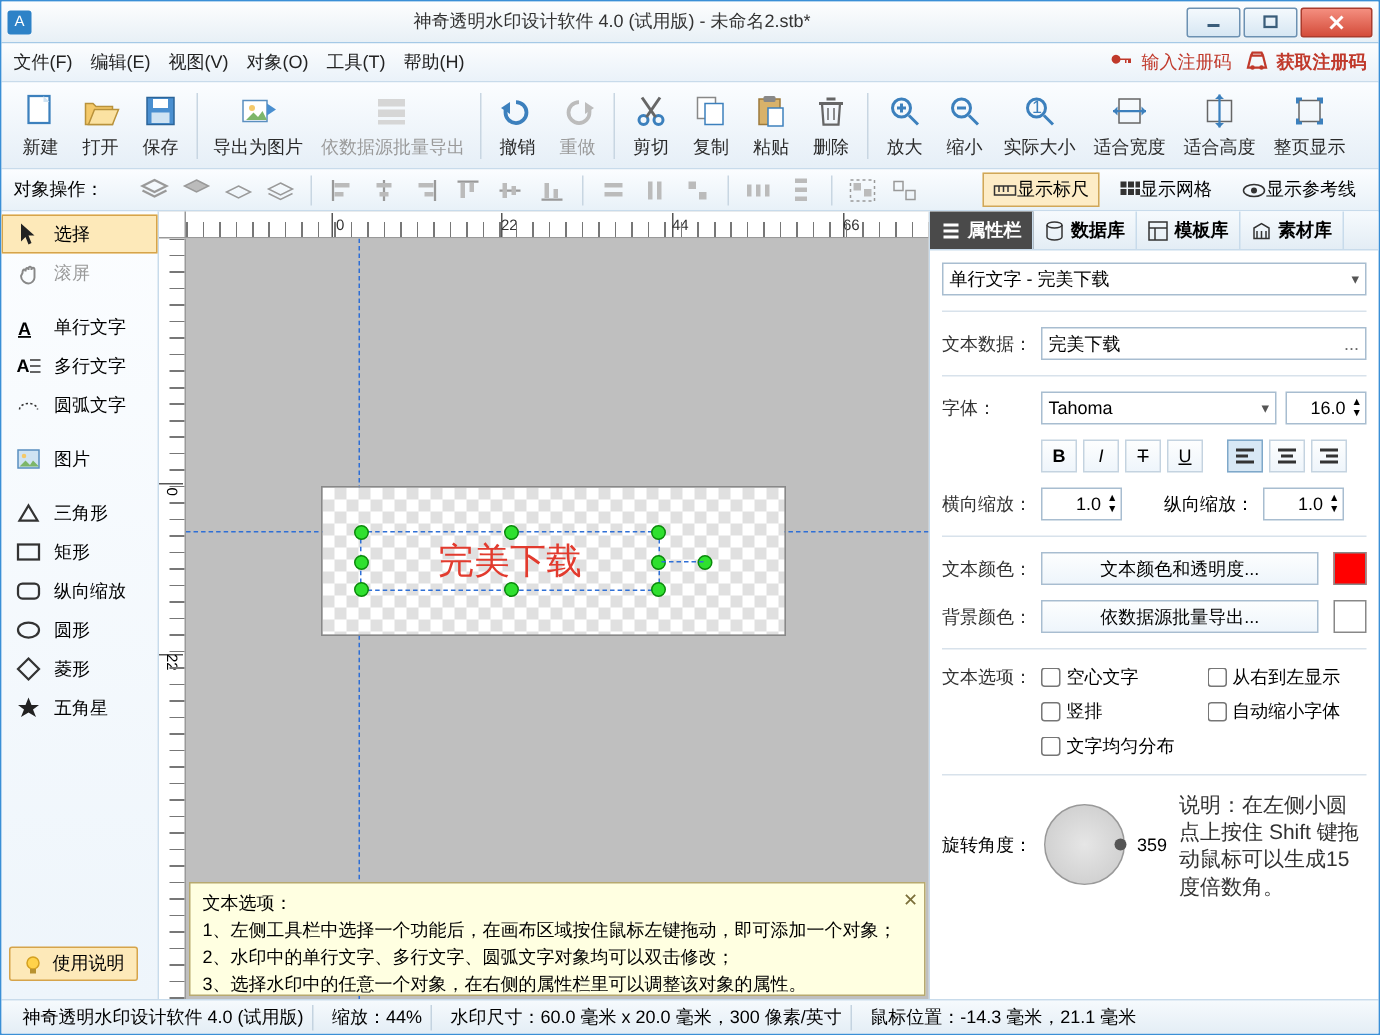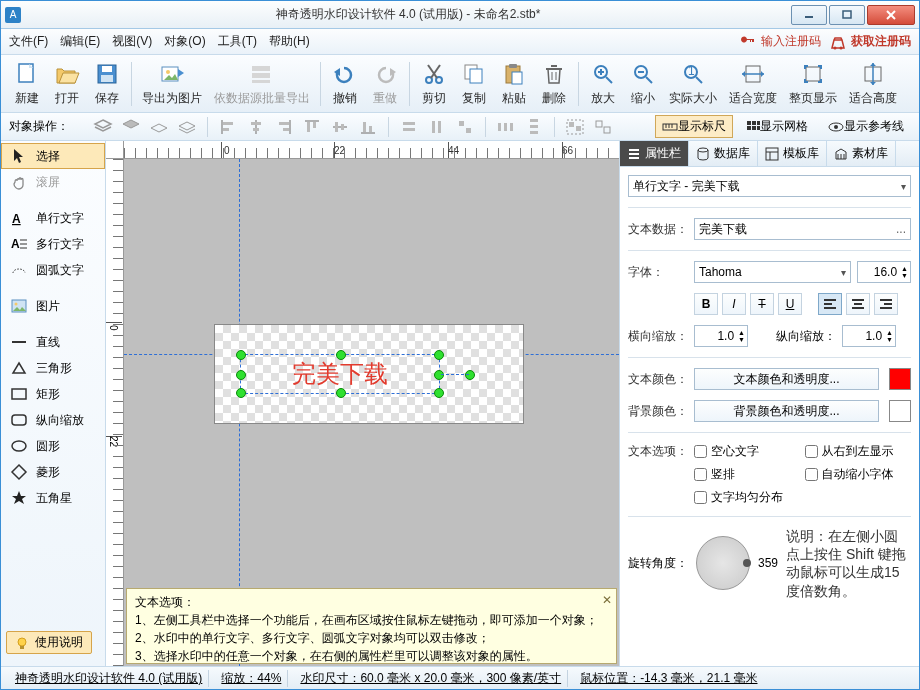--- a/index.html
+++ b/index.html
@@ -9,21 +9,21 @@
 .titlebar .title{flex:1;color:#333;text-align:center;}
 .winbtns{display:flex;gap:0;}
 .winbtn{width:36px;height:20px;border:1px solid #6c91b2;background:linear-gradient(#f4f9fd,#d7e7f3);display:flex;align-items:center;justify-content:center;border-radius:2px;margin-left:2px;}
 .winbtn.close{background:linear-gradient(#f48e7f,#d44c3a);border-color:#aa3b2c;color:#fff;width:48px;}
 .winbtn svg{width:12px;height:10px;}
 .menubar{height:26px;background:linear-gradient(#fcfdfe,#eaf2f9);display:flex;align-items:center;padding:0 8px;border-bottom:1px solid #c8dbeb;}
 .menubar .mi{margin-right:12px;color:#222;}
 .menubar .spacer{flex:1;}
 .menubar .reg{display:flex;color:#c0392b;font-weight:normal;margin-right:10px;}
 .menubar .reg svg,.menubar .reg2 svg{margin-right:4px;}
-.menubar .reg2{display:flex;align-items:flex-end;color:#c0392b;font-weight:bold;}
+.menubar .reg2{display:flex;align-items:flex-start;color:#c0392b;font-weight:bold;}
 .toolbar{height:58px;background:linear-gradient(#fbfdff,#e6eff7);display:flex;align-items:center;padding:2px 6px;border-bottom:1px solid #c8dbeb;}
 .tbtn{display:flex;flex-direction:column;align-items:center;justify-content:center;padding:2px 6px;min-width:40px;height:52px;color:#2a2a2a;}
 .tbtn.dis{color:#9a9a9a;}
 .tbtn .ic{height:28px;display:flex;align-items:center;justify-content:center;}
 .tbtn .lb{font-size:12px;margin-top:2px;white-space:nowrap;}
 .tsep{width:1px;height:44px;background:#c8d6e2;margin:0 4px;}
 .opbar{height:28px;background:linear-gradient(#fbfdff,#e8f1f8);display:flex;align-items:center;padding:0 8px;border-bottom:1px solid #c8dbeb;gap:4px;}
 .opbar .lbl{margin-right:18px;}
 .opbtn{width:24px;height:22px;display:flex;align-items:center;justify-content:center;color:#9a9a9a;}
 .opright{margin-left:auto;display:flex;align-items:center;gap:6px;}
@@ -51,42 +51,42 @@
 .guides-h{position:absolute;left:0;right:0;border-top:1px dashed #2e6fd6;}
 .guides-v{position:absolute;top:0;bottom:0;border-left:1px dashed #2e6fd6;}
 .artboard{position:absolute;left:90px;top:165px;width:310px;height:100px;background:repeating-conic-gradient(#e0e0e0 0 25%,#fff 0 50%) 0 0/16px 16px;border:1px solid #888;}
 .seltext{position:absolute;left:116px;top:195px;width:200px;height:40px;border:1px dashed #2e6fd6;display:flex;align-items:center;justify-content:center;}
 .seltext span{color:#e23b2e;font-size:24px;font-family:SimSun,serif;}
 .handle{position:absolute;width:10px;height:10px;background:#2fe02f;border:1px solid #0a8a0a;border-radius:50%;}
 .rot{width:10px;height:10px;background:#2fe02f;border:1px solid #0a8a0a;border-radius:50%;position:absolute;}
 .helpbox{position:absolute;left:2px;right:2px;bottom:2px;height:76px;background:#ffffe1;border:1px solid #b7a96f;padding:4px 8px;font-size:12px;line-height:1.5;}
 .helpbox .close{position:absolute;right:4px;top:2px;color:#7b6f3a;}
 .rightpanel{width:300px;background:#fff;border-left:1px solid #c8dbeb;display:flex;flex-direction:column;}
-.rtabs{height:26px;display:flex;background:linear-gradient(#f6fafd,#e3edf5);border-bottom:1px solid #c8dbeb;}
+.rtabs{height:26px;display:flex;background:linear-gradient(#f6fafd,#e3edf5);border-bottom:1px solid #c8dbeb;font-weight:bold;}
 .rtab{display:flex;align-items:center;padding:0 7px;gap:4px;border-right:1px solid #c8dbeb;}
 .rtab.active{background:#4a4a4a;color:#fff;}
 .rcontent{flex:1;padding:8px;overflow:hidden;}
 .rrow{display:flex;align-items:center;margin-bottom:10px;gap:6px;}
 .rrow .lab{width:60px;color:#333;}
 .rcombo{flex:1;height:22px;border:1px solid #a8bdd0;background:#fff;padding:0 4px;display:flex;align-items:center;justify-content:space-between;}
 .rcombo .arr{color:#555;font-size:10px;}
 .rinput{flex:1;height:22px;border:1px solid #a8bdd0;padding:0 4px;display:flex;align-items:center;justify-content:space-between;}
 .hr{height:1px;background:#d8e2eb;margin:6px 0 10px;}
 .fontbtns{display:flex;gap:4px;margin-left:66px;margin-bottom:10px;}
 .fbtn{width:24px;height:22px;border:1px solid #c4d3e0;display:flex;align-items:center;justify-content:center;background:linear-gradient(#fdfefe,#eef5fb);}
 .fbtn.active{background:#d8e8f5;border-color:#7fa8c9;}
 .spin{width:54px;height:22px;border:1px solid #a8bdd0;display:flex;align-items:center;justify-content:flex-end;padding:0 2px;gap:4px;}
 .spin .ar{display:flex;flex-direction:column;font-size:7px;line-height:7px;}
 .swatch{width:22px;height:22px;border:1px solid #888;margin-left:4px;}
 .chk{display:flex;align-items:center;gap:4px;}
 .chk input{width:13px;height:13px;}
 .rotwrap{display:flex;align-items:center;gap:8px;margin-top:6px;}
 .dial{width:54px;height:54px;border-radius:50%;background:radial-gradient(#e6e6e6,#c9c9c9);border:1px solid #999;position:relative;}
 .dial .knob{position:absolute;width:8px;height:8px;border-radius:50%;background:#555;right:-2px;top:22px;}
-.statusbar{height:24px;background:linear-gradient(#f6fafd,#e3edf5);border-top:1px solid #c8dbeb;display:flex;align-items:center;padding:0 8px;gap:6px;text-decoration:underline;}
+.statusbar{height:24px;background:linear-gradient(#f6fafd,#e3edf5);border-top:1px solid #c8dbeb;display:flex;align-items:center;padding:0 8px;gap:6px;}
 .statusbar .seg{padding:0 6px;border-right:1px solid #c4d3e0;}
 svg{overflow:visible;}
 </style>
 </head>
 <body>
 
 <div class="titlebar">
   <div class="ico">A</div>
   <div class="title">神奇透明水印设计软件 4.0 (试用版) - 未命名2.stb*</div>
   <div class="winbtns">
@@ -283,36 +283,36 @@
         <svg width="24" height="20">
           <rect x="5" y="2" width="14" height="16" fill="none" stroke="#666"></rect>
           <line x1="1" y1="10" x2="23" y2="10" stroke="#3c80bd" stroke-width="1.5"></line>
           <path d="M1 10l3-3 0 6z M23 10l-3-3 0 6z" fill="#3c80bd"></path>
         </svg>
       </div>
       <div class="lb">适合宽度</div>
     </div>
   <div class="tbtn">
       <div class="ic">
-        <svg width="22" height="22">
-          <rect x="4" y="4" width="14" height="14" fill="none" stroke="#666"></rect>
-          <path d="M2 2l4 0 0 2-2 0 0 2-2 0z M20 2l-4 0 0 2 2 0 0 2 2 0z M2 20l4 0 0-2-2 0 0-2-2 0z M20 20l-4 0 0-2 2 0 0-2 2 0z" fill="#3c80bd"></path>
-        </svg>
-      </div>
-      <div class="lb">整页显示</div>
-    </div>
-  <div class="tbtn">
-      <div class="ic">
         <svg width="20" height="24">
           <rect x="2" y="5" width="16" height="14" fill="none" stroke="#666"></rect>
           <line x1="10" y1="1" x2="10" y2="23" stroke="#3c80bd" stroke-width="1.5"></line>
           <path d="M10 1l-3 3 6 0z M10 23l-3-3 6 0z" fill="#3c80bd"></path>
         </svg>
       </div>
       <div class="lb">适合高度</div>
+    </div>
+  <div class="tbtn">
+      <div class="ic">
+        <svg width="22" height="22">
+          <rect x="4" y="4" width="14" height="14" fill="none" stroke="#666"></rect>
+          <path d="M2 2l4 0 0 2-2 0 0 2-2 0z M20 2l-4 0 0 2 2 0 0 2 2 0z M2 20l4 0 0-2-2 0 0-2-2 0z M20 20l-4 0 0-2 2 0 0-2 2 0z" fill="#3c80bd"></path>
+        </svg>
+      </div>
+      <div class="lb">整页显示</div>
     </div>
 </div>
 
 <div class="opbar">
   <span class="lbl">对象操作：</span>
   <div class="opbtn">
       <svg width="18" height="16">
         <path d="M9 1l8 4-8 4-8-4z M1 8l8 4 8-4" fill="none" stroke="#999" stroke-width="1.5"></path>
       </svg>
     </div>
@@ -504,28 +504,20 @@
         <span class="ic">
           <svg width="16" height="14">
             <rect x="1" y="1" width="14" height="12" fill="#cfe3f3" stroke="#5a8fc0"></rect>
             <circle cx="5" cy="5" r="1.5" fill="#f4c96a"></circle>
             <path d="M2 12l4-4 3 3 2-3 4 4z" fill="#7db66a"></path>
           </svg>
         </span>
         <span>图片</span>
       </div>
     <div class="lgap"></div>
-    <div class="ltool">
-        <span class="ic">
-          <svg width="16" height="8">
-            <line x1="1" y1="4" x2="15" y2="4" stroke="#333" stroke-width="2"></line>
-          </svg>
-        </span>
-        <span>直线</span>
-      </div>
     <div class="ltool">
         <span class="ic">
           <svg width="16" height="14">
             <path d="M8 2l6 10-12 0z" fill="none" stroke="#333" stroke-width="1.5"></path>
           </svg>
         </span>
         <span>三角形</span>
       </div>
     <div class="ltool">
         <span class="ic">
@@ -729,21 +721,21 @@
       <div class="rrow">
           <span class="lab">文本颜色：</span>
           <button class="rinput" style="justify-content:center;background:linear-gradient(#fdfefe,#eef5fb);border:1px solid #a8bdd0">
             <span>文本颜色和透明度...</span>
           </button>
           <div class="swatch" style="background:#ff0000"></div>
         </div>
       <div class="rrow">
           <span class="lab">背景颜色：</span>
           <button class="rinput" style="justify-content:center;background:linear-gradient(#fdfefe,#eef5fb);border:1px solid #a8bdd0">
-            <span>背景颜色和透明度...</span>
+            <span>依数据源批量导出...</span>
           </button>
           <div class="swatch" style="background:#fff"></div>
         </div>
       <div class="hr"></div>
       <div class="rrow" style="align-items:flex-start">
           <span class="lab">文本选项：</span>
         <div style="flex:1;display:grid;grid-template-columns:1fr 1fr;gap:6px 4px">
           <label class="chk">
               <input type="checkbox" style="">
               <span>空心文字</span>

